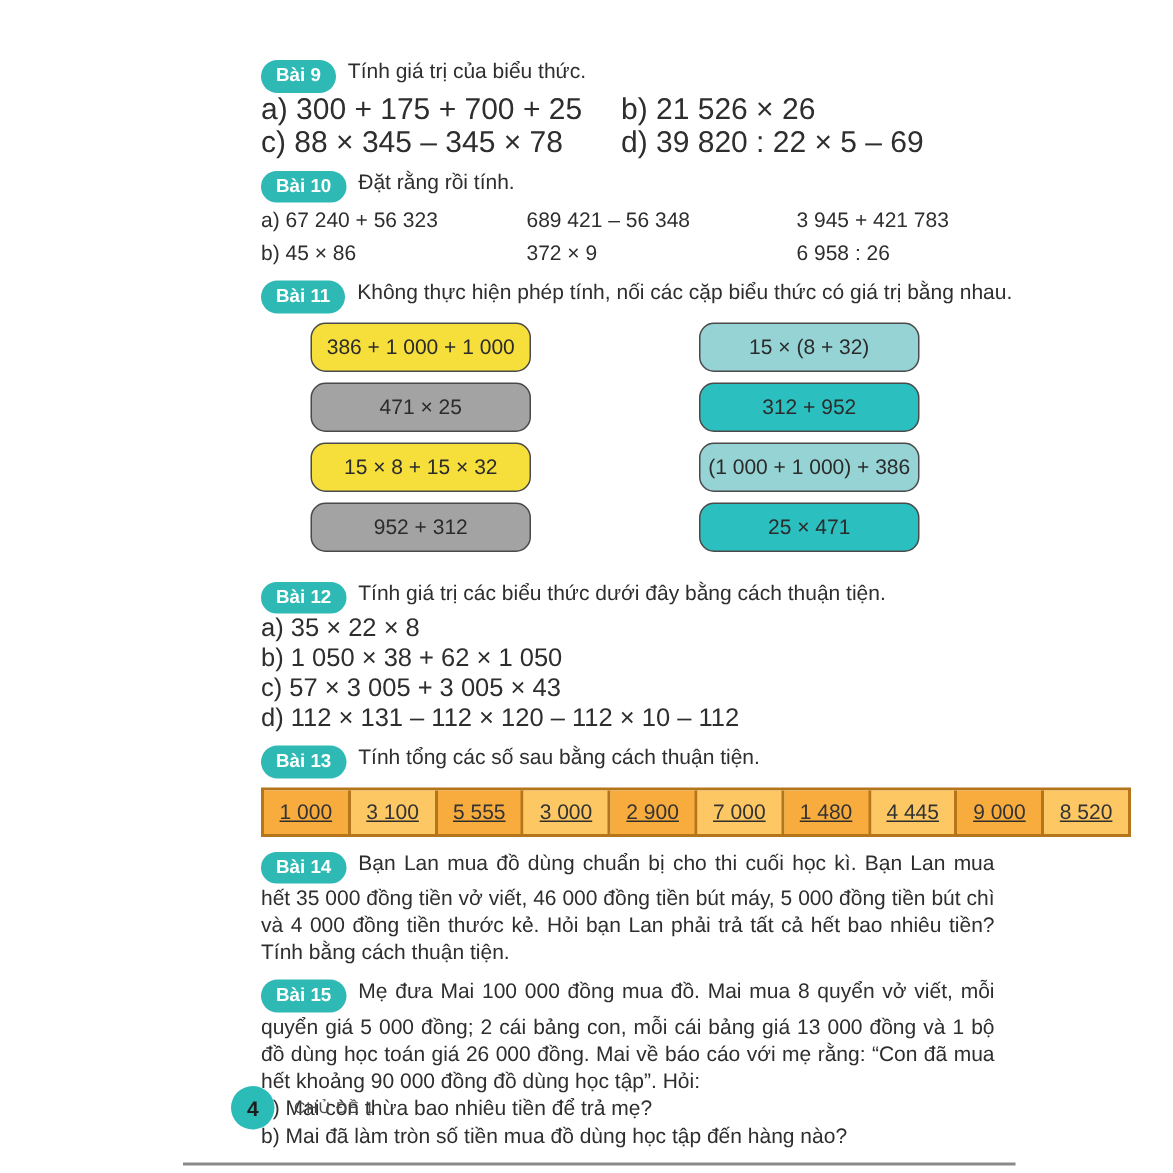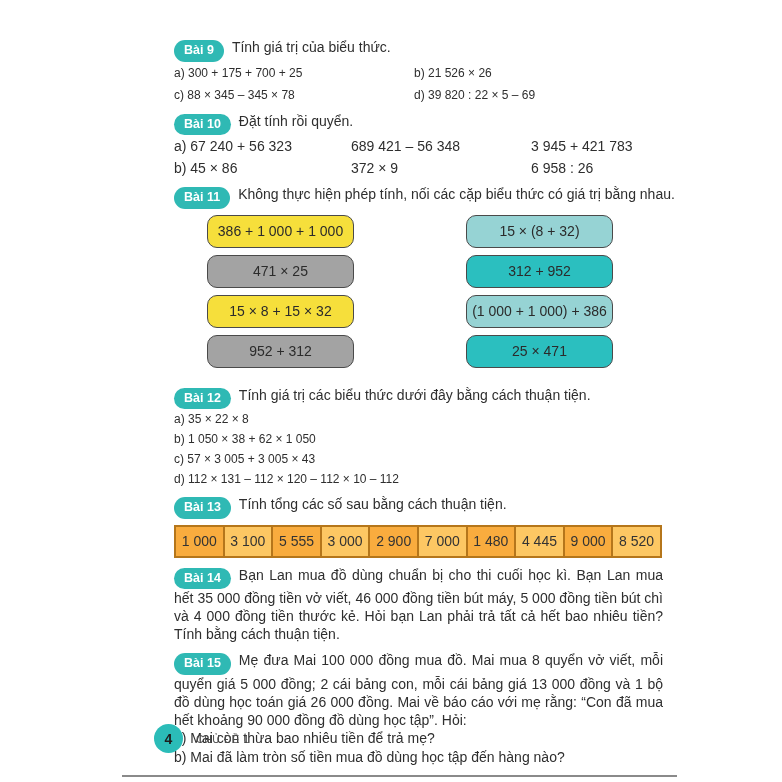--- a/index.html
+++ b/index.html
@@ -7,39 +7,40 @@
     position:relative;width:782px;height:782px;background:#ffffff;overflow:hidden;
     font-family:"Liberation Sans","DejaVu Sans",sans-serif;color:#2e2e2e;
   }
   .content{position:absolute;left:174px;top:36px;width:489px;}
   .title-line{line-height:23px;white-space:nowrap;font-size:14px;}
   .badge{
     display:inline-block;background:#2FB9B4;color:#ffffff;font-weight:bold;
     font-size:12.5px;line-height:1;padding:4px 10px 5px;border-radius:12px;
     margin-right:8px;vertical-align:-2px;
   }
-  .row2{display:grid;grid-template-columns:240px 1fr;line-height:22px;font-size:12px;}
+  .row2{display:grid;grid-template-columns:240px 1fr;line-height:22px;font-size:20px;}
   .row3{display:grid;grid-template-columns:177px 180px 1fr;line-height:22px;font-size:14px;}
   .mt4{margin-top:4px;}
   .match{display:flex;margin-top:6px;}
   .match-left{margin-left:33px;width:147px;}
   .match-right{margin-left:112px;width:147px;}
   .mbox{
     height:33px;line-height:30px;border:1.6px solid #4a4a4a;border-radius:10px;
     text-align:center;font-size:14px;margin-bottom:7px;box-sizing:border-box;
     color:#2b2b2b;
   }
   .y-dark{background:#F6DF3B;}
   .y-light{background:#a3a3a3;}
   .t-light{background:#96D3D4;}
   .t-dark{background:#2BBFBF;text-align:center;}
-  .lines{font-size:12px;line-height:20px;}
+  .lines{font-size:17px;line-height:20px;}
   .numtable{
-    display:flex;margin-top:6px;border:2px solid #B5761B;width:488px;
+    display:flex;margin-top:6px;border:2px solid #B5761B;width:580px;
     box-sizing:border-box;
+    text-decoration:underline;
   }
   .cell{
     flex:1;text-align:center;padding:6px 0 7px;font-size:14px;
     border-right:2px solid #B5761B;color:#333;
   }
   .cell:last-child{border-right:none;}
   .c-dark{background:#F9AC3E;}
   .c-light{background:#FDC763;}
   .para{text-align:justify;font-size:14px;line-height:18px;margin:8px 0 0;}
   .para.first{}
@@ -67,21 +68,21 @@
         <span>b) 21 526 × 26</span>
       </div>
       <div class="row2">
         <span>c) 88 × 345 – 345 × 78</span>
         <span>d) 39 820 : 22 × 5 – 69</span>
       </div>
     </div>
 
     <div class="mt4">
       <div class="title-line">
-        <span class="badge">Bài 10</span><span>Đặt tính rồi quyển.</span>
+        <span class="badge">Bài 10</span><span>Đặt rằng rồi tính.</span>
       </div>
       <div class="row3">
         <span>a) 67 240 + 56 323</span>
         <span>689 421 – 56 348</span>
         <span>3 945 + 421 783</span>
       </div>
       <div class="row3">
         <span>b) 45 × 86</span>
         <span>372 × 9</span>
         <span>6 958 : 26</span>

